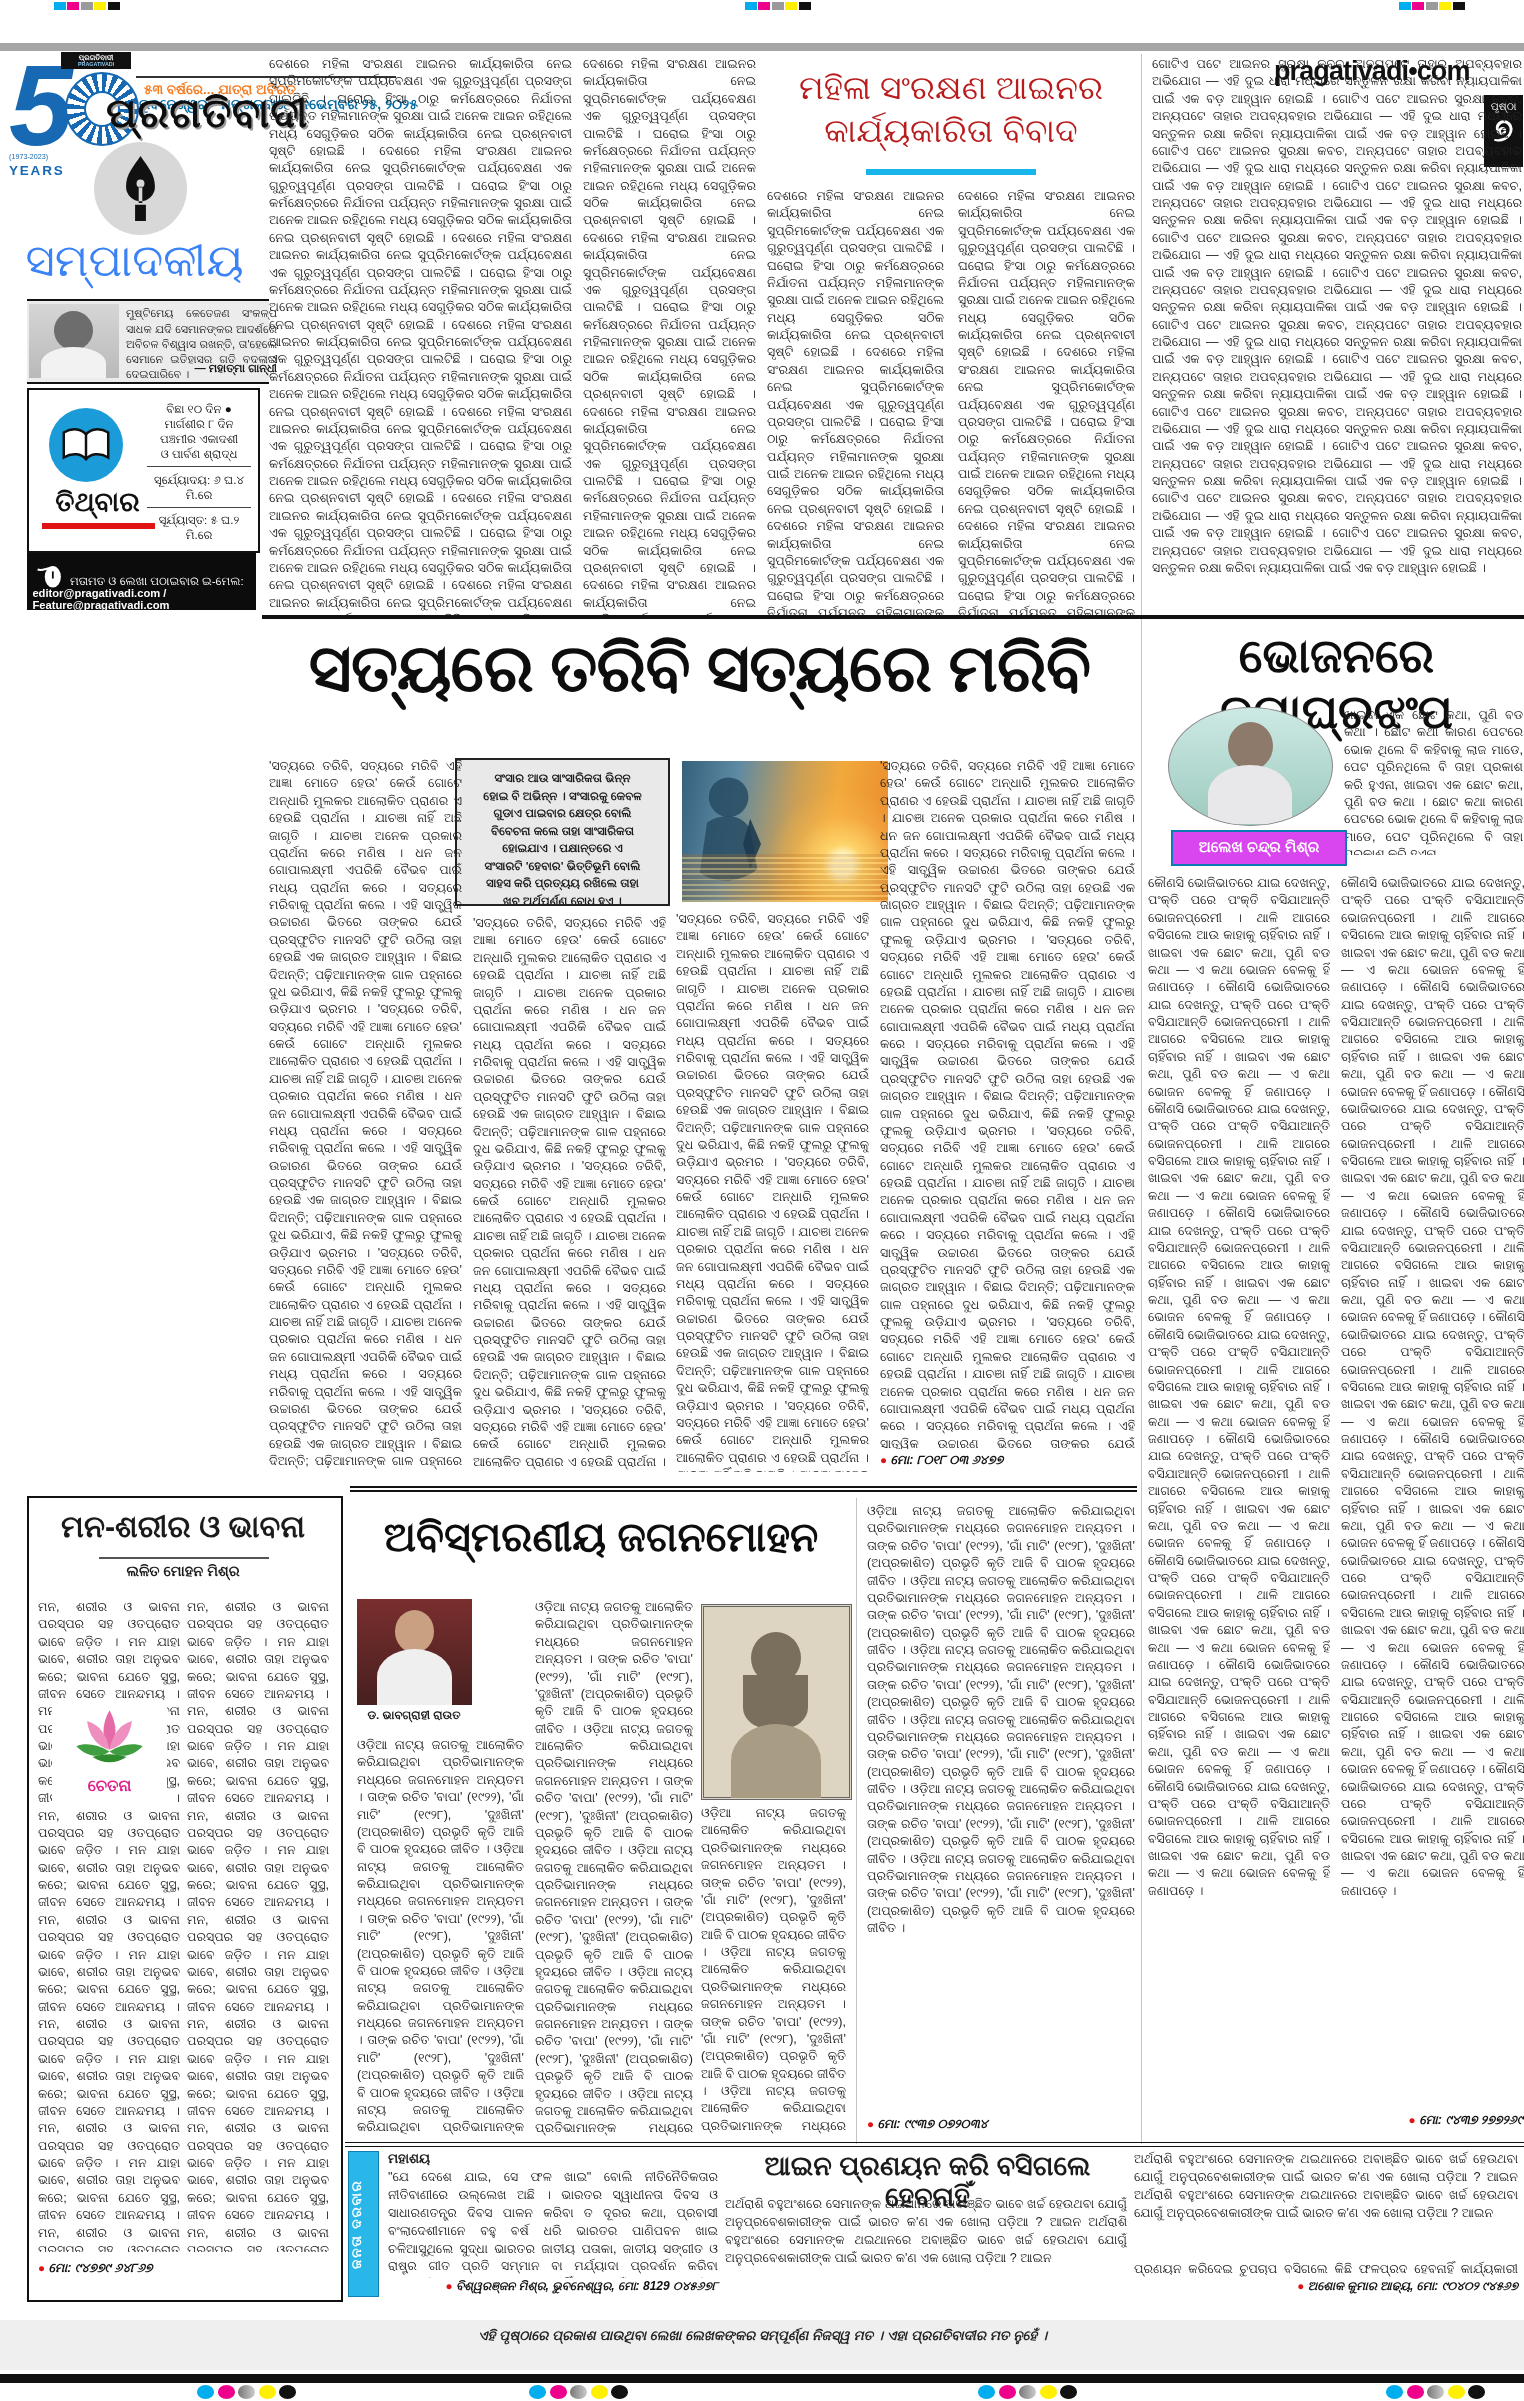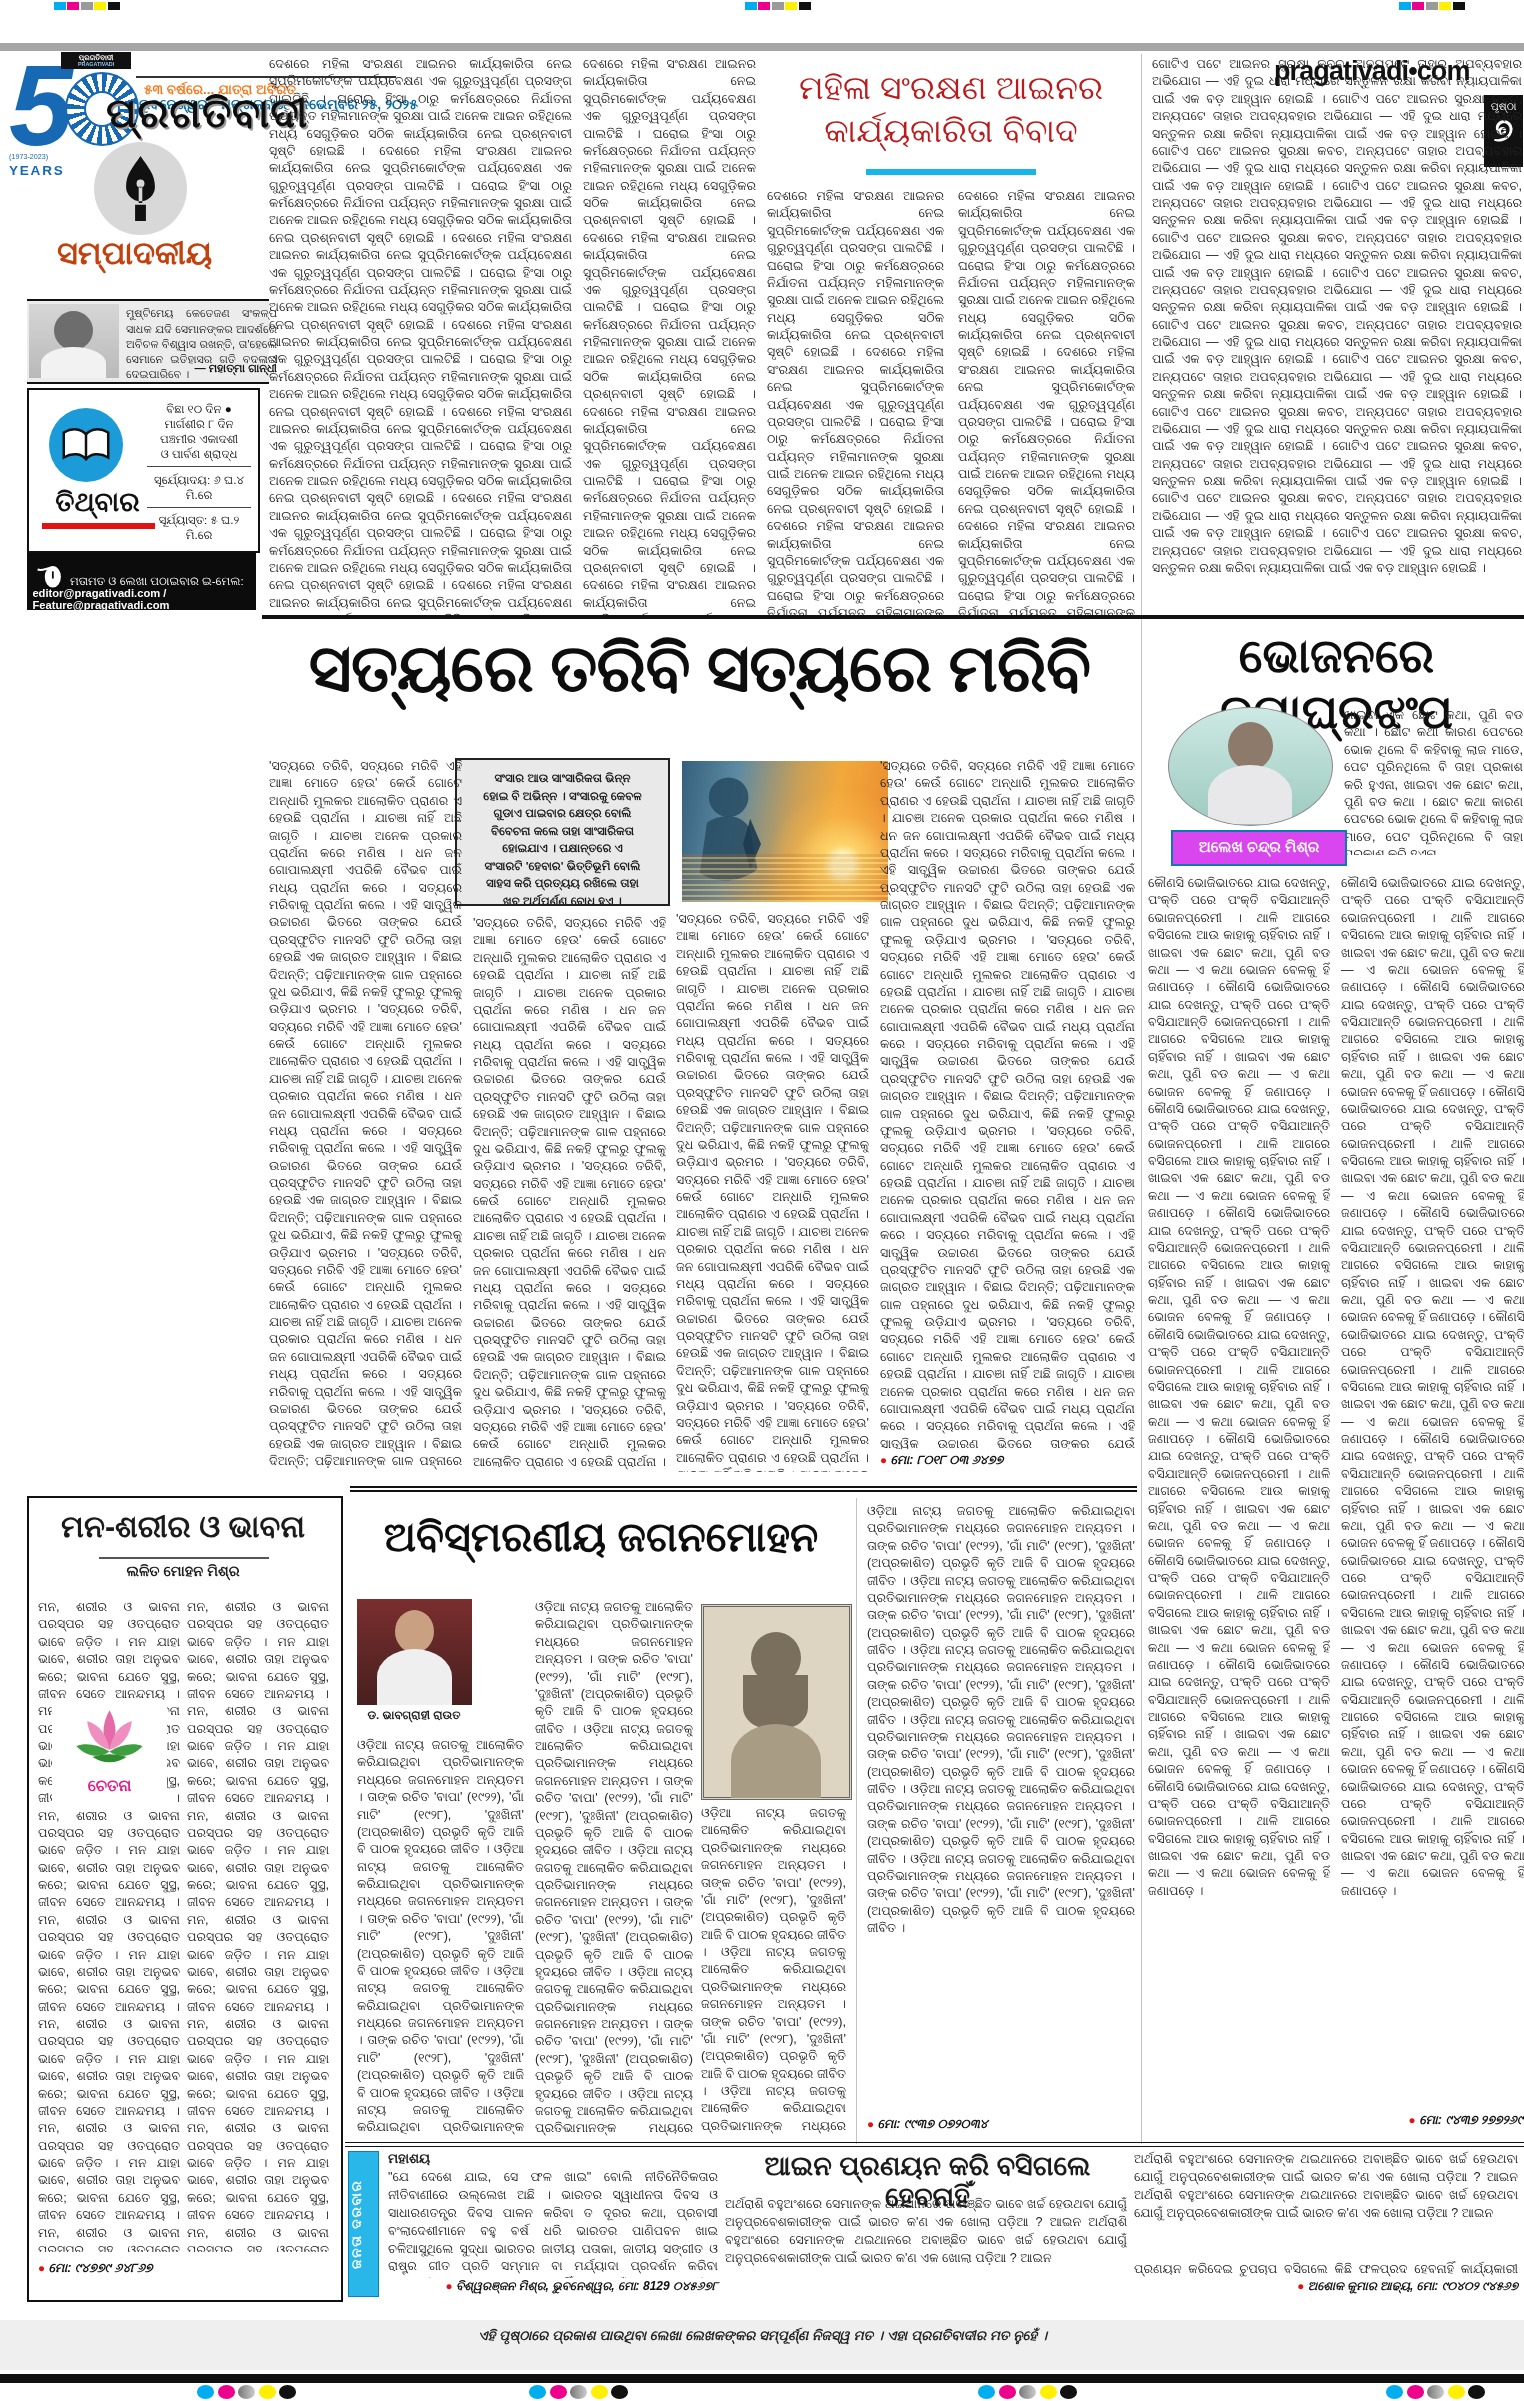--- a/index.html
+++ b/index.html
@@ -23,21 +23,21 @@
   .logo5{font-size:115px;font-weight:900;font-style:italic;color:#1669b2;line-height:.8;}
   .emblem{width:70px;height:70px;border-radius:50%;
      background:repeating-conic-gradient(#1669b2 0 9deg,#ffffff 9deg 18deg);border:2.7px solid #1669b2;}
   .emblem::after{content:"";position:absolute;left:17px;top:17px;width:36px;height:36px;border-radius:50%;
      background:#fff;border:2.7px solid #1669b2;box-sizing:border-box;}
   .chip{background:#111;color:#fff;font-size:7.2px;font-weight:bold;text-align:center;line-height:1.1;padding:1.8px 3.6px;}
   .years{color:#1669b2;font-weight:900;font-size:13.5px;letter-spacing:1.8px;}
   .period{color:#1669b2;font-size:7.2px;}
   
   .nibcircle{width:93px;height:93px;border-radius:50%;background:#d8d8d8;display:flex;align-items:center;justify-content:center;}
-  .edit-title{font-size:32px;font-weight:700;color:#c2410c;}
+  .edit-title{font-size:45px;font-weight:400;color:#3b82f6;}
   .gandhibox{background:#ececec;border-top:2.7px solid #111;border-bottom:2.7px solid #111;padding-left:13px;}
   .gquote{font-size:11.2px;line-height:1.35;text-align:justify;color:#1b1b1b;}
   .gattrib{font-size:11.2px;font-weight:bold;text-align:right;color:#111;}
   .tithibox{border:2.7px solid #111;background:#fff;}
   .tithititle{font-size:27px;font-weight:900;color:#111;}
   .redbar{background:#e01313;height:6.3px;}
   .alline{font-size:11.7px;color:#111;text-align:center;line-height:1.3;}
   .alsep{border-top:1.3px solid #444;margin:4.5px 0;}
   .mailbar{background:#0c0c0c;color:#fff;}
   .mailbar .l1{font-size:11.7px;margin-top:12px;}

